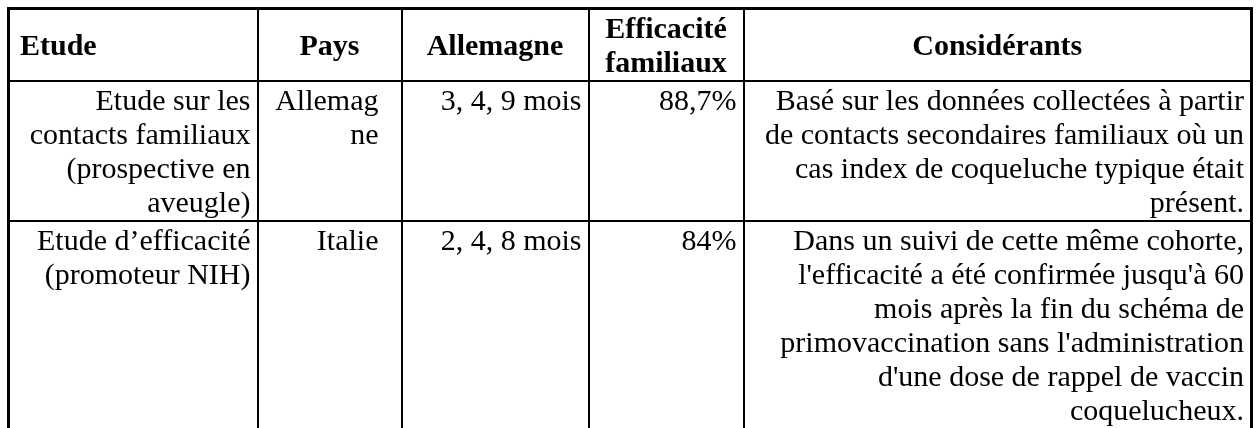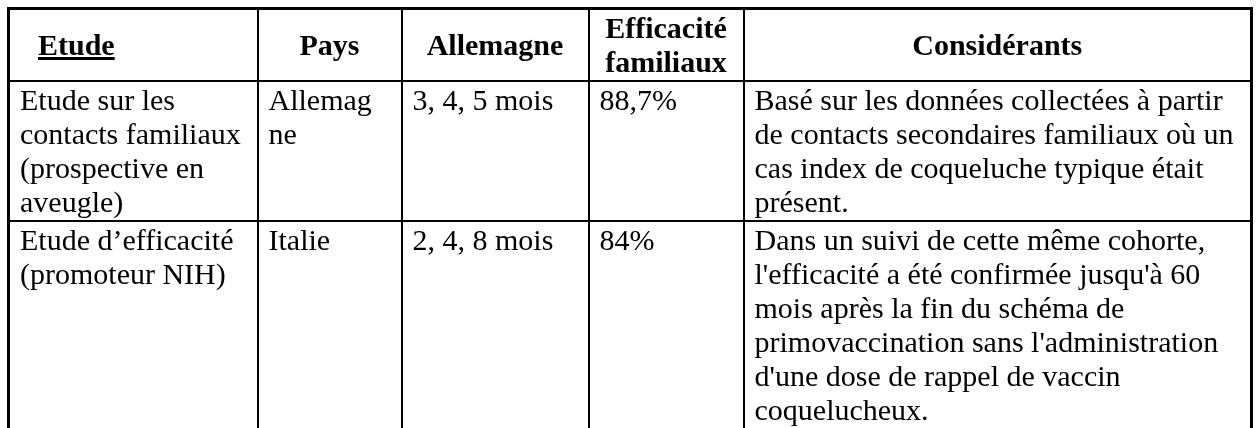--- a/index.html
+++ b/index.html
@@ -30,26 +30,25 @@
     box-sizing: border-box;
   }
   table.doc-table th {
     font-weight: bold;
     vertical-align: middle;
     text-align: center;
     padding: 1px 6px;
   }
   table.doc-table th.th-left {
     text-align: left;
-    padding-left: 28px;
-    text-decoration: underline;
+    padding-left: 10px;
   }
   table.doc-table td {
     vertical-align: top;
-    text-align: left;
+    text-align: right;
     font-weight: normal;
   }
   tr.header-row   { height: 68px; }
   tr.body-row-1   { height: 140px; }
   tr.body-row-2   { height: 204px; margin-top: 16px; }
   .col-etude        { width: 249px; }
   .col-pays         { width: 144px; }
   .col-calendrier   { width: 187px; }
   .col-efficacite   { width: 155px; }
   .col-considerants { width: 508px; }
@@ -78,21 +77,21 @@
         <th>Efficacité familiaux</th>
         <th>Considérants</th>
       </tr>
     </thead>
     <tbody>
       <tr class="body-row-1">
         <td>Etude sur les contacts familiaux (prospective en aveugle)</td>
         <td>
           <div class="pays-clip">Allemagne</div>
         </td>
-        <td>3, 4, 5 mois</td>
+        <td>3, 4, 9 mois</td>
         <td>88,7%</td>
         <td>Basé sur les données collectées à partir de contacts secondaires familiaux où un cas index de coqueluche typique était présent.</td>
       </tr>
       <tr class="body-row-2">
         <td>Etude d’efficacité (promoteur NIH)</td>
         <td>
           <div class="pays-clip">Italie</div>
         </td>
         <td>2, 4, 8 mois</td>
         <td>84%</td>

